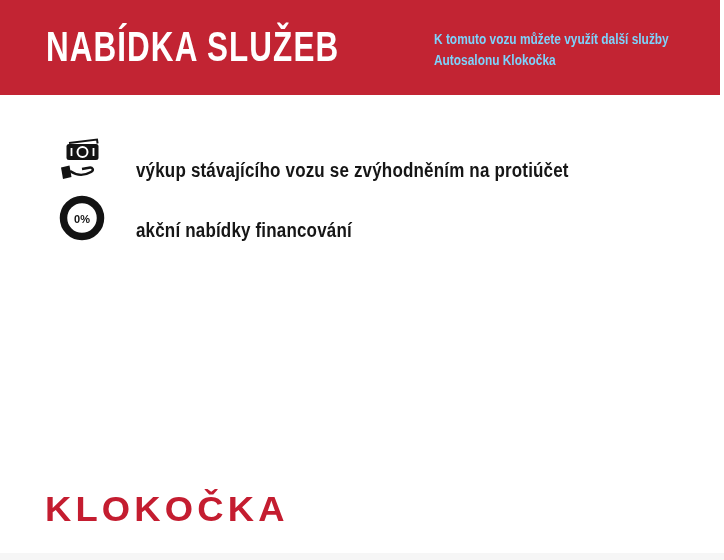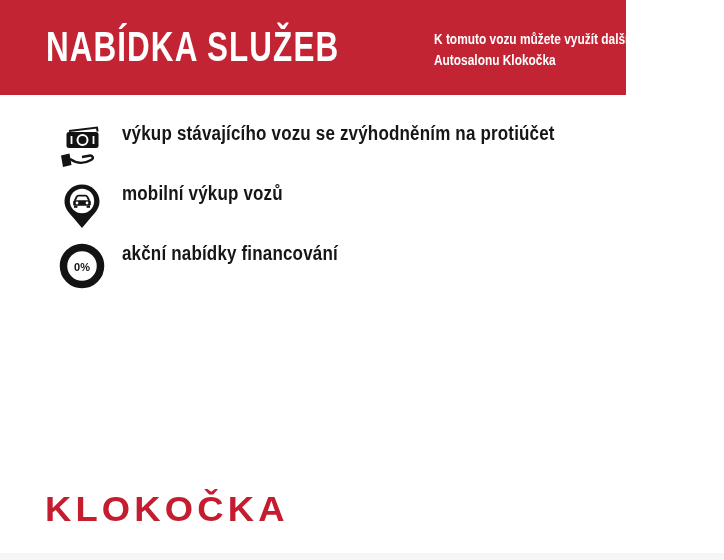--- a/index.html
+++ b/index.html
@@ -4,45 +4,45 @@
 <style>
   html,body{margin:0;padding:0;}
   body{
     width:724px;height:560px;position:relative;overflow:hidden;
     background:#ffffff;
     font-family:"Liberation Sans", sans-serif;
     -webkit-font-smoothing:antialiased;
   }
   
   .banner{
-    position:absolute;left:0;top:0;width:626px;height:95px;
+    position:absolute;left:0;top:0;width:720px;height:95px;
     background:#c22433;
   }
   .banner-title{
     position:absolute;left:46px;top:50%;
     transform:translateY(-54%) scaleX(.73);
     transform-origin:0 50%;
     margin:0;color:#ffffff;
     font-size:43px;font-weight:bold;letter-spacing:1.5px;
     white-space:nowrap;
   }
   .banner-subtitle{
     position:absolute;left:434px;top:29px;
-    color:#ffffff;font-size:14px;font-weight:bold;line-height:21px;
+    color:#7dd3fc;font-size:14px;font-weight:bold;line-height:21px;
   }
   .banner-subtitle .sub-line{
     display:inline-block;transform:scaleX(.85);transform-origin:0 50%;
     white-space:nowrap;display:block;
   }
   
   .services{
     position:absolute;left:58px;top:122px;width:640px;
   }
   .service-row{
-    height:60px;display:flex;align-items:flex-start;gap:16px;
+    height:60px;display:flex;align-items:flex-end;gap:30px;
   }
   .service-icon{
     width:48px;height:48px;flex:0 0 48px;
     display:flex;align-items:center;justify-content:center;
   }
   .service-icon svg{width:48px;height:48px;display:block;}
   .service-label{
     display:inline-block;transform:scaleX(.85);transform-origin:0 50%;
     white-space:nowrap;
     color:#161616;font-size:20px;font-weight:bold;letter-spacing:.2px;
@@ -81,35 +81,20 @@
         <rect x="8.5" y="10" width="32" height="16" rx="2.5" fill="#131313"></rect>
         <circle cx="24.5" cy="18" r="5" fill="none" stroke="#ffffff" stroke-width="2"></circle>
         <path d="M13.5 14 v8 M35.5 14 v8" stroke="#ffffff" stroke-width="1.8" fill="none"></path>
         <path d="M12 37 c7 5 14 5 21 1 c3.5 -2 1.5 -5 -2 -4.3 l-7 1.3" fill="none" stroke="#131313" stroke-width="2.4"></path>
         <path d="M3 33.5 L11.5 31.5 L13.5 43 L5 45 Z" fill="#131313"></path>
       </svg>
     </span>
     <span class="service-label">výkup stávajícího vozu se zvýhodněním na protiúčet</span>
   </div>
 
-  <div class="service-row">
-    <span class="service-icon">
-      <svg viewBox="0 0 48 48" aria-hidden="true">
-        <path d="M24 2.5 C14.3 2.5 6.5 10 6.5 19.3 c0 6.8 3.9 11.3 8.2 15.6 L24 46 l9.3 -11.1 c4.3 -4.3 8.2 -8.8 8.2 -15.6 C41.5 10 33.7 2.5 24 2.5 Z" fill="#131313"></path>
-        <circle cx="24" cy="19" r="12.2" fill="#ffffff"></circle>
-        <path d="M16.8 18.6 l1.8 -3.6 c.4 -.9 1.1 -1.3 2.1 -1.3 h6.6 c1 0 1.7 .4 2.1 1.3 l1.8 3.6" fill="none" stroke="#131313" stroke-width="1.8"></path>
-        <rect x="15.2" y="18.2" width="17.6" height="5.6" rx="1.6" fill="#131313"></rect>
-        <circle cx="19" cy="21" r="1.4" fill="#ffffff"></circle>
-        <circle cx="29" cy="21" r="1.4" fill="#ffffff"></circle>
-        <rect x="16" y="23.8" width="3.4" height="2" fill="#131313"></rect>
-        <rect x="28.6" y="23.8" width="3.4" height="2" fill="#131313"></rect>
-      </svg>
-    </span>
-    <span class="service-label">mobilní výkup vozů</span>
-  </div>
 
 
   <div class="service-row">
     <span class="service-icon">
       <svg viewBox="0 0 48 48" aria-hidden="true">
         <circle cx="24" cy="24" r="18.5" fill="none" stroke="#131313" stroke-width="7.5"></circle>
         <text x="24" y="28.5" text-anchor="middle" font-size="11" font-weight="bold" font-family="Liberation Sans, sans-serif" fill="#131313">0%</text>
       </svg>
     </span>
     <span class="service-label">akční nabídky financování</span>

